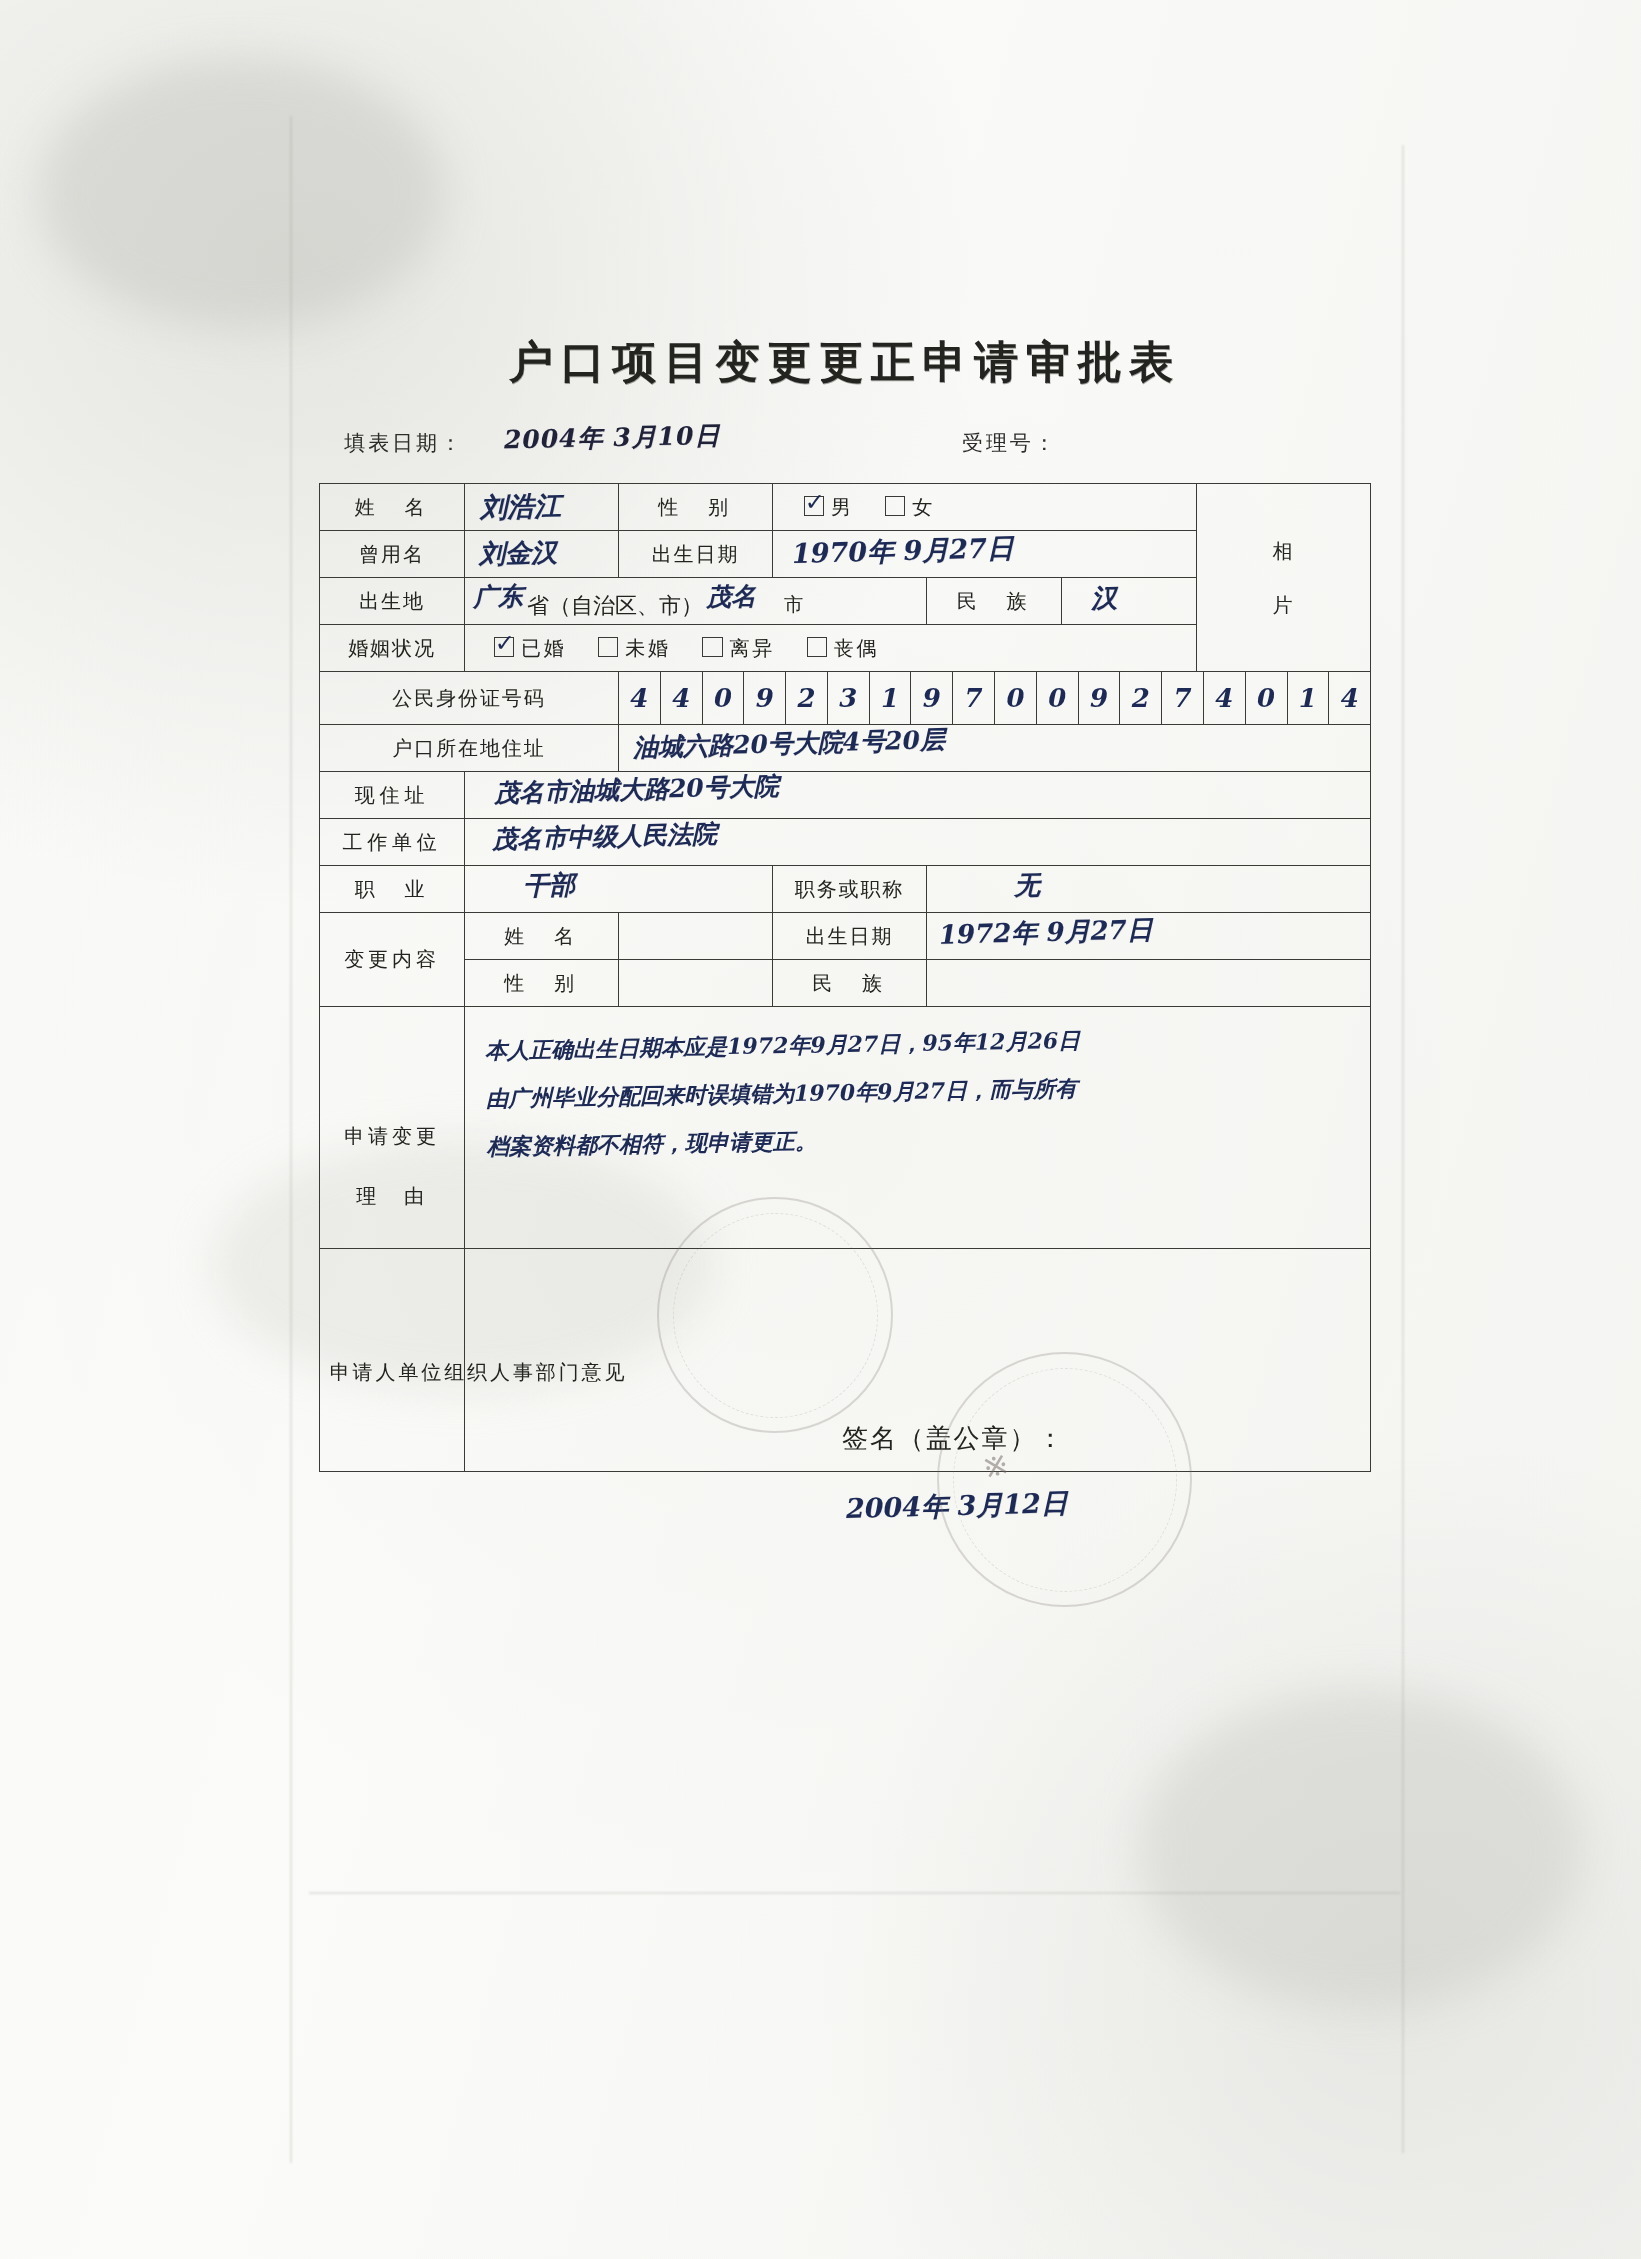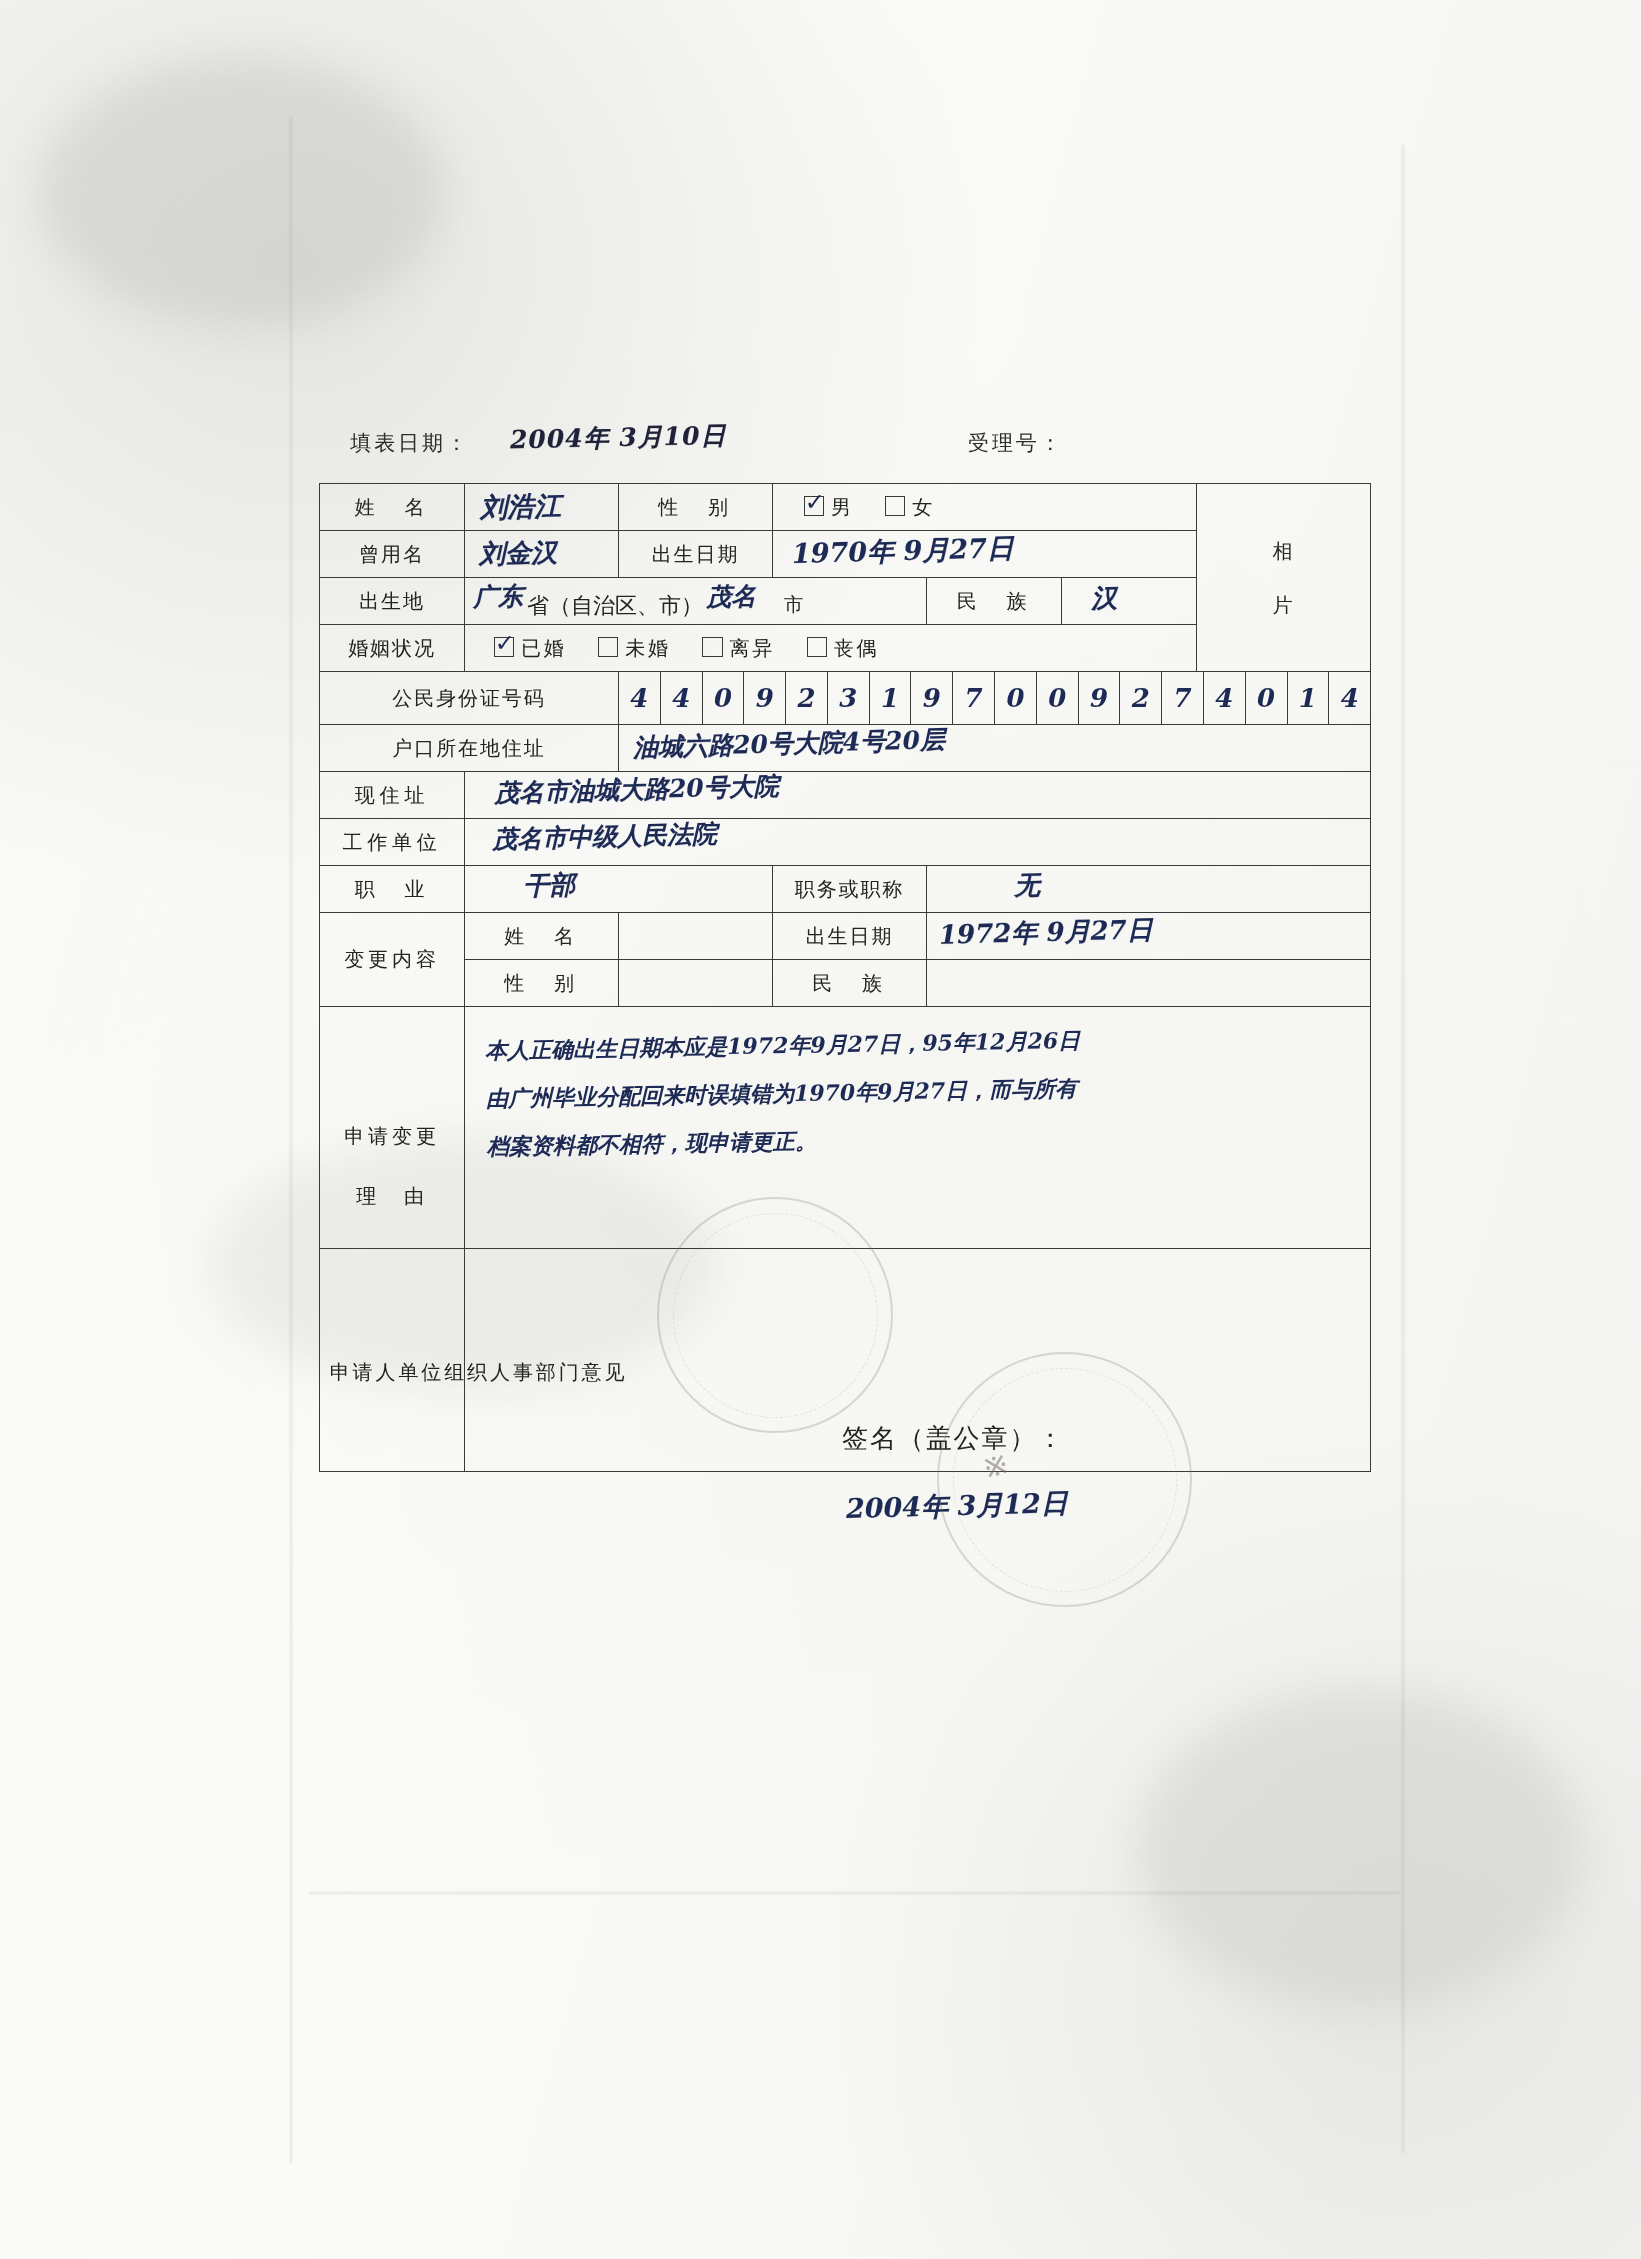--- a/index.html
+++ b/index.html
@@ -55,21 +55,21 @@
     font-family: "DejaVu Serif", serif;
     font-weight: bold;
     font-size: 44px;
     letter-spacing: 7.7px;
     color: #23231f;
     text-shadow: 0.5px 0.5px 0 rgba(0,0,0,0.35);
   }
 
   .meta-row {
     position: absolute;
-    left: 12px;
+    left: 6px;
     top: 232px;
     width: 1052px;
     height: 39px;
     font-size: 21px;
     color: #2c2c28;
   }
   .meta-date-label {
     position: absolute;
     left: 19.3px;
     top: 3.9px;
@@ -256,20 +256,21 @@
   <div class="smudge" style="left:39px;  top:58px;   width:406px; height:270px; background:rgba(195,195,190,0.45);"></div>
   <div class="smudge" style="left:1139px;top:1690px; width:444px; height:319px; background:rgba(198,198,193,0.40);"></div>
   <div class="smudge" style="left:212px; top:1139px; width:502px; height:251px; background:rgba(205,205,200,0.30);"></div>
   <div class="fold" style="left:290px; top:116px; width:1.9px; height:2047px;"></div>
   <div class="fold" style="left:1402px; top:145px; width:1.9px; height:2008px;"></div>
   <div class="fold" style="left:309px; top:1892px; width:1091px; height:1.9px;"></div>
 </div>
 
 <div class="sheet">
 
+  <div class="doc-title">户口项目变更更正申请审批表</div>
 
   <div class="meta-row">
     <span class="meta-date-label">填表日期：</span>
     <span class="hw hw-date">2004年 3月10日</span>
     <span class="meta-accept-label">受理号：</span>
   </div>
 
   <table class="tbl">
     <colgroup>
       <col style="width:145px">

